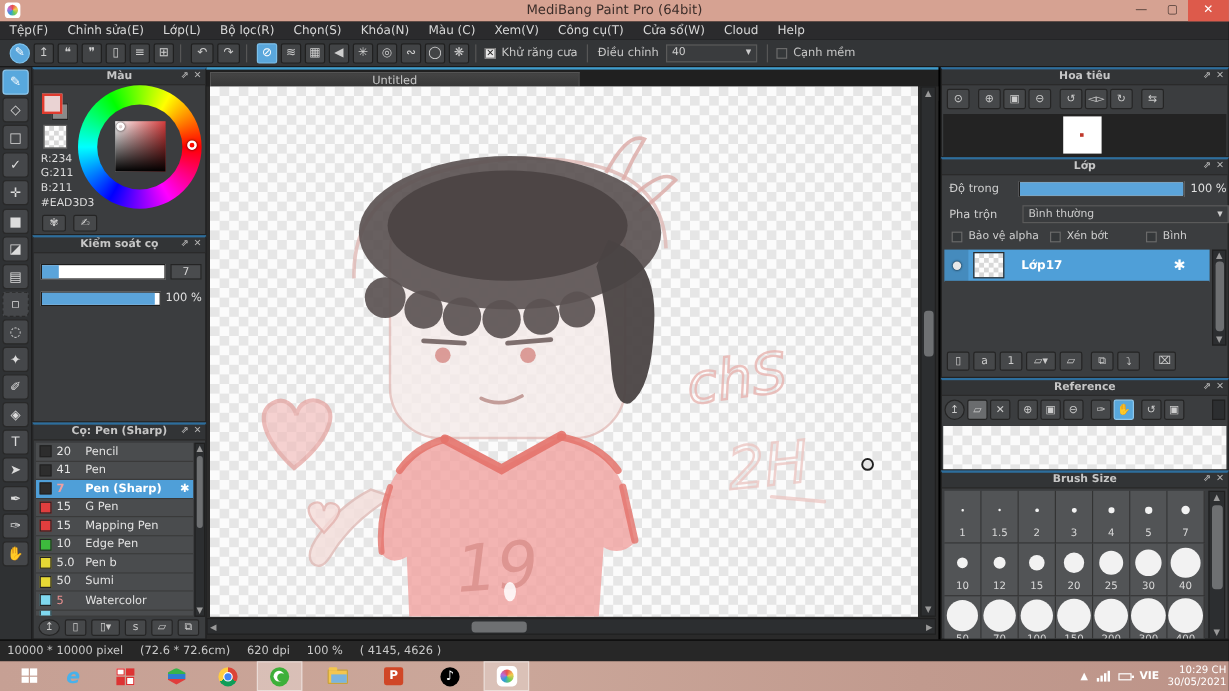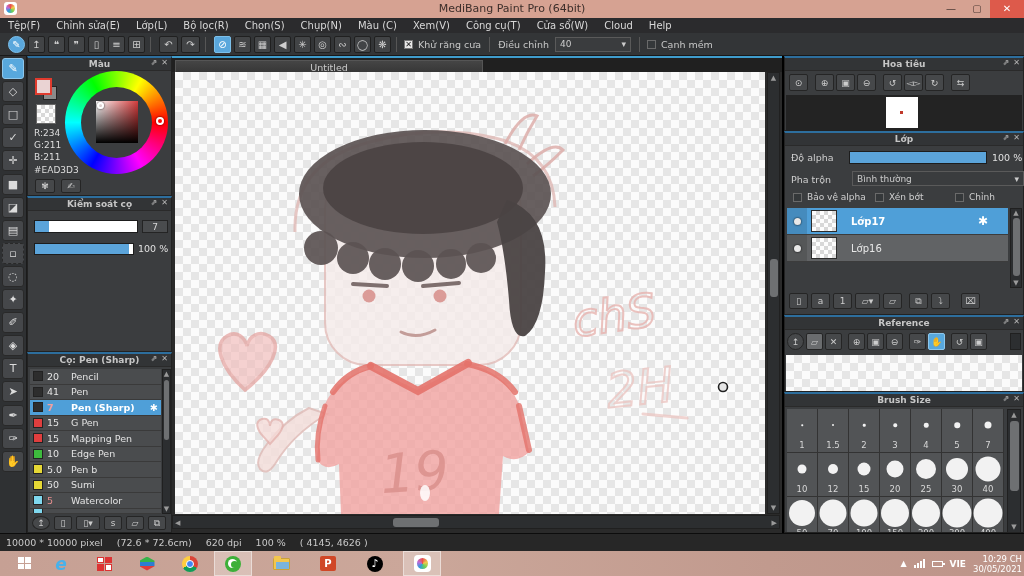--- a/index.html
+++ b/index.html
@@ -131,21 +131,21 @@
     <div class="abs wbtn" style="left:964px;width:26px;">▢</div>
     <div class="abs wbtn wclose" style="left:990px;width:34px;">✕</div>
   </div>
 
   <div class="abs menubar">
     <span class="menu-item">Tệp(F)</span>
     <span class="menu-item">Chỉnh sửa(E)</span>
     <span class="menu-item">Lớp(L)</span>
     <span class="menu-item">Bộ lọc(R)</span>
     <span class="menu-item">Chọn(S)</span>
-    <span class="menu-item">Chụp(N)</span>
+    <span class="menu-item">Khóa(N)</span>
     <span class="menu-item">Màu (C)</span>
     <span class="menu-item">Xem(V)</span>
     <span class="menu-item">Công cụ(T)</span>
     <span class="menu-item">Cửa sổ(W)</span>
     <span class="menu-item">Cloud</span>
     <span class="menu-item">Help</span>
   </div>
 
   <div class="abs toolbar">
     <div class="tbtn" style="border-radius:50%;background:#5aa7dc;border-color:#7cc0ea;color:#fff;margin-left:8px;">✎</div>
@@ -404,56 +404,49 @@
   </div>
 
   <div class="panel" style="left:784px;top:131px;width:240px;height:184px;">
     <div class="ph">
       <span>Lớp</span>
       <span class="pops">
           <span>⇗</span>
           <span>✕</span>
         </span>
     </div>
-    <div class="abs" style="left:6px;top:19px;color:#cfcfcf;font-size:9.5px;">Độ alpha</div>
+    <div class="abs" style="left:6px;top:19px;color:#cfcfcf;font-size:9.5px;">Độ trong</div>
     <div class="slider" style="left:64px;top:18px;width:138px;height:13px;">
       <div class="fill" style="width:100%;"></div>
     </div>
     <div class="abs" style="left:207px;top:19px;color:#e0e0e0;font-size:9.5px;">100 %</div>
     <div class="abs" style="left:6px;top:41px;color:#cfcfcf;font-size:9.5px;">Pha trộn</div>
     <div class="combo" style="position:absolute;left:64px;top:38px;width:172px;">
       <span>Bình thường</span>
       <span>▾</span>
     </div>
     <div class="abs cbl" style="left:6px;top:59px;">
       <span class="cb off"></span>
         <span>Bảo vệ alpha</span>
     </div>
     <div class="abs cbl" style="left:88px;top:59px;">
       <span class="cb off"></span>
         <span>Xén bớt</span>
     </div>
     <div class="abs cbl" style="left:168px;top:59px;">
       <span class="cb off"></span>
-        <span>Chỉnh</span>
+        <span>Bình</span>
     </div>
     <div class="lrow sel" style="top:75px;">
       <div class="leye">
           <div class="ldot"></div>
         </div>
       <div class="lthumb checker-sm"></div>
       <span class="lname">Lớp17</span>
       <span style="margin-right:20px;font-size:12px;">✱</span>
-    </div>
-    <div class="lrow" style="top:102px;">
-      <div class="leye">
-          <div class="ldot"></div>
-        </div>
-      <div class="lthumb checker-sm"></div>
-      <span class="lname">Lớp16</span>
     </div>
     <div class="scroll" style="left:225px;top:75px;width:12px;height:80px;">
       <div class="sarrow" style="top:0;">▲</div>
       <div class="thumbbar" style="left:2px;top:9px;width:7px;height:58px;"></div>
       <div class="sarrow" style="bottom:0;">▼</div>
     </div>
     <div class="ibtn" style="left:4px;top:160px;width:19px;height:16px;">▯</div>
     <div class="ibtn" style="left:26px;top:160px;width:19px;height:16px;">a</div>
     <div class="ibtn" style="left:48px;top:160px;width:19px;height:16px;">1</div>
     <div class="ibtn" style="left:70px;top:160px;width:25px;height:16px;">▱▾</div>

